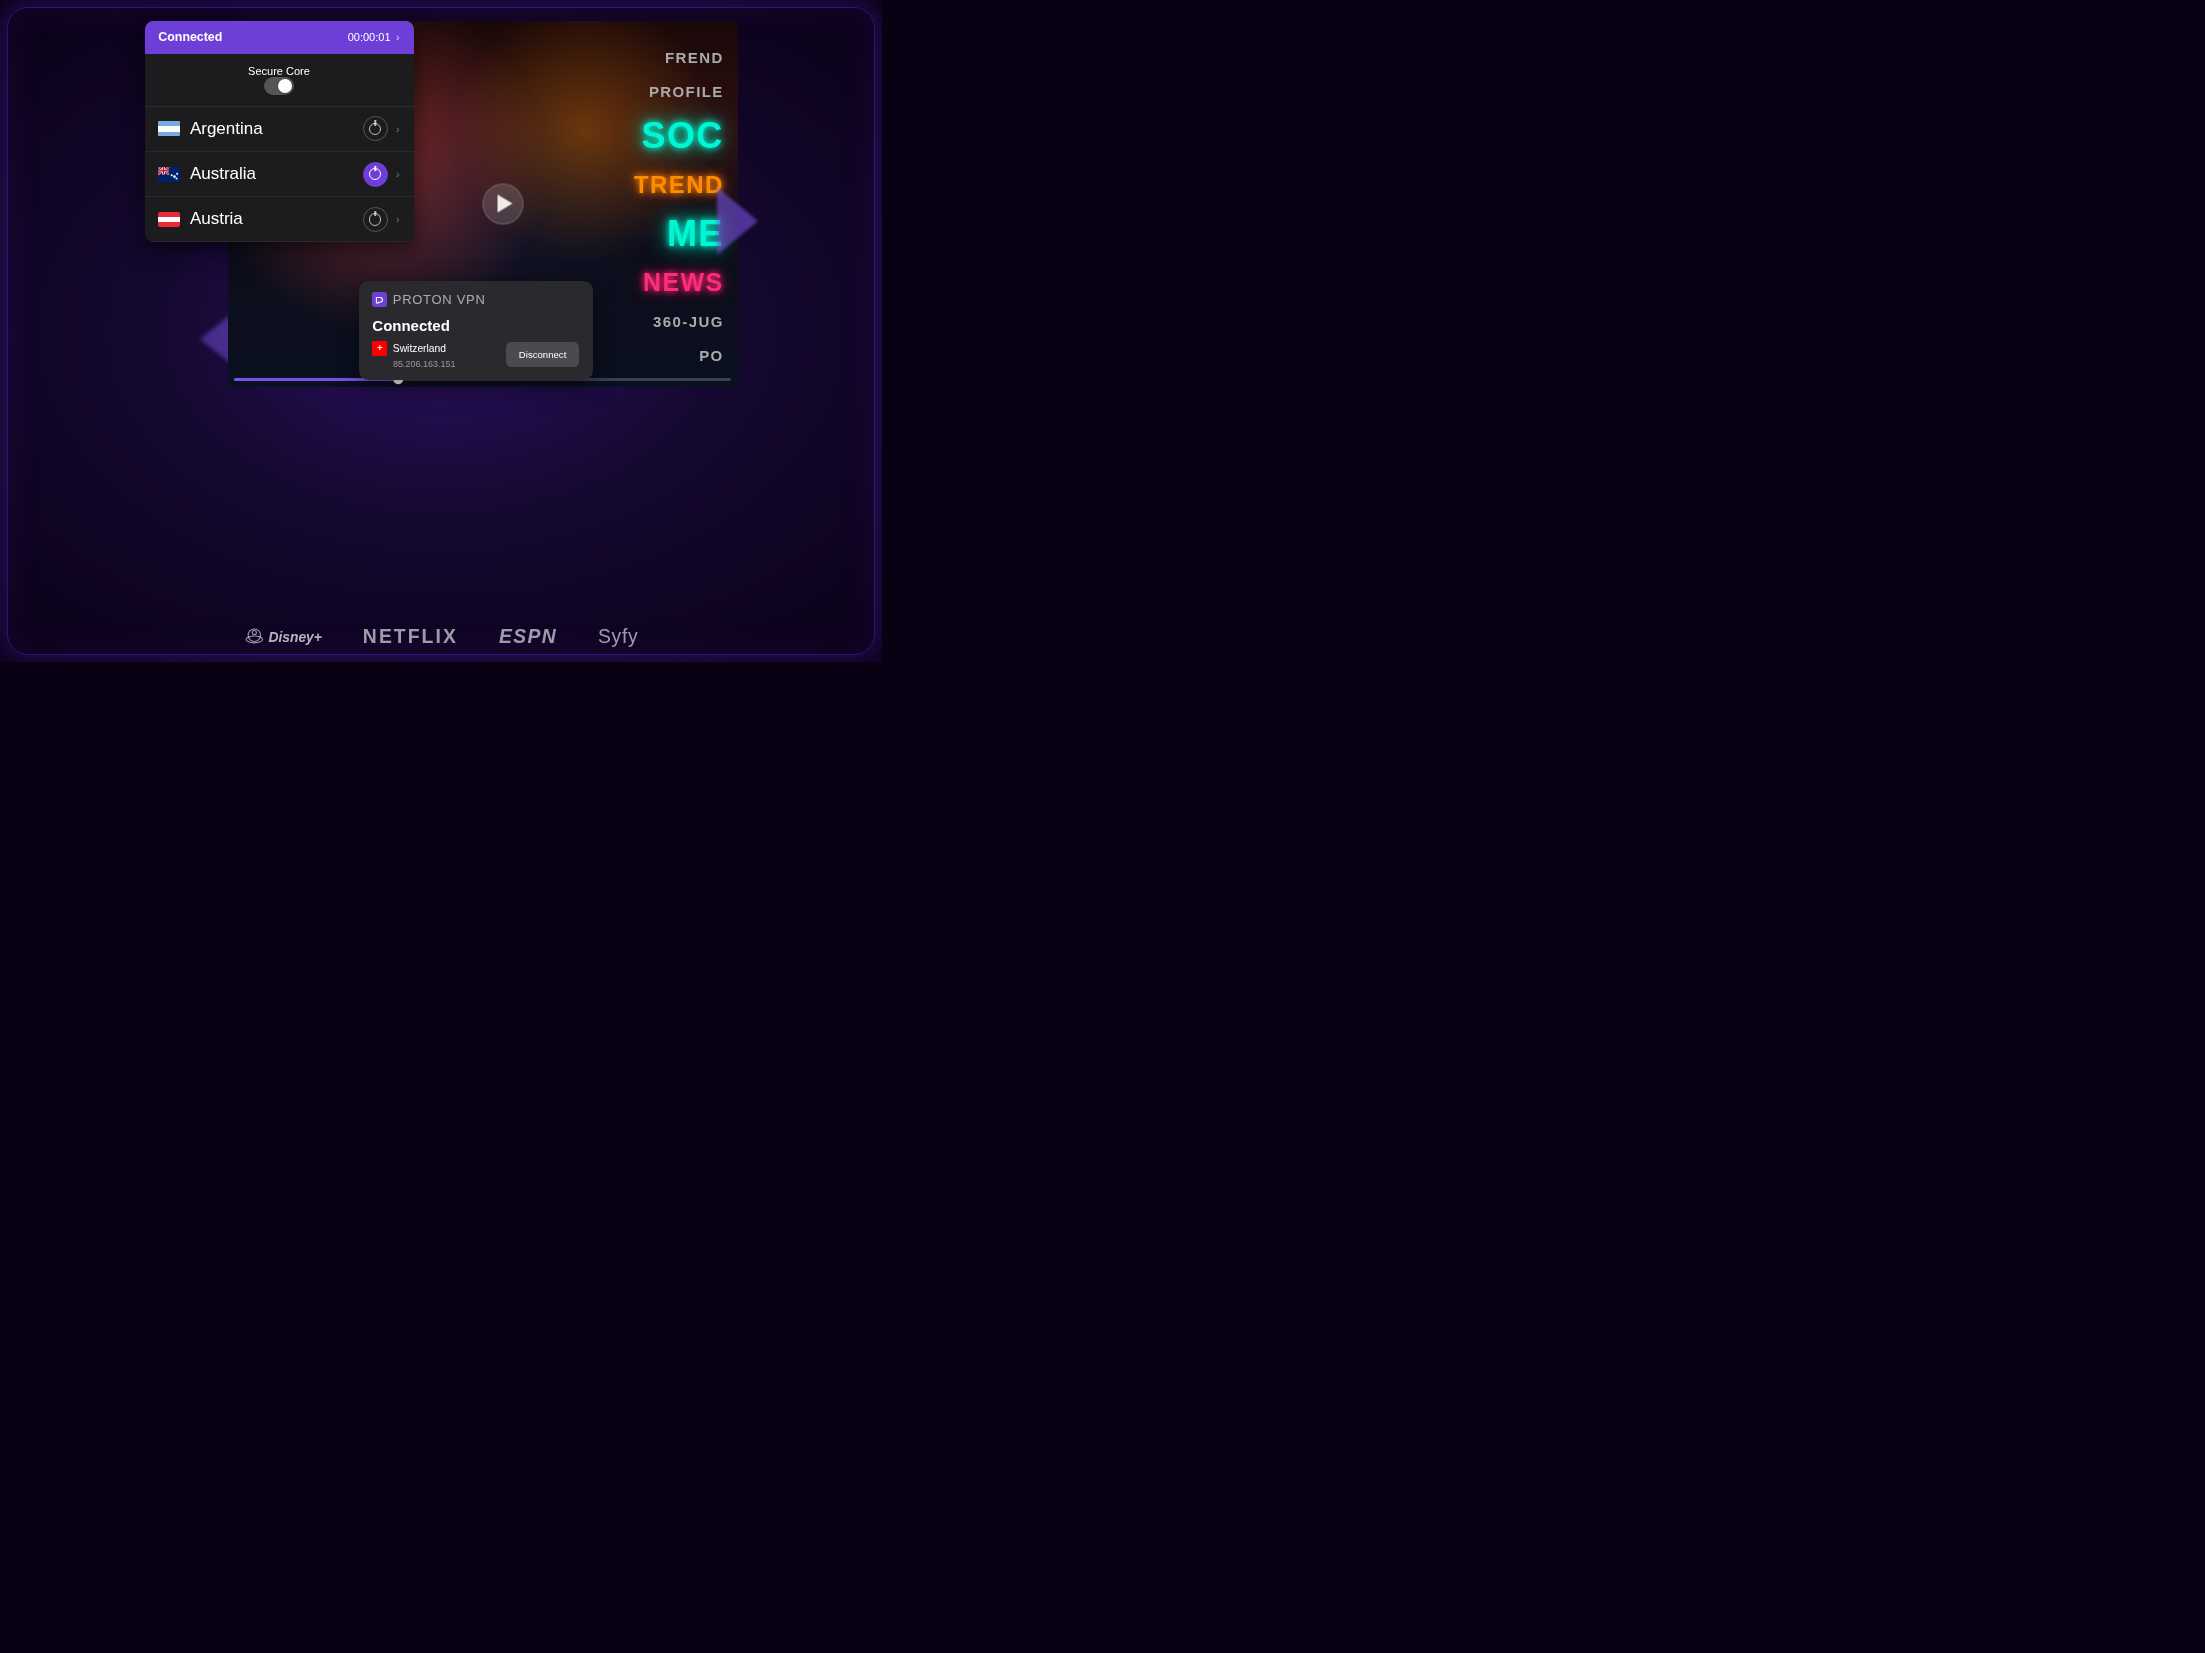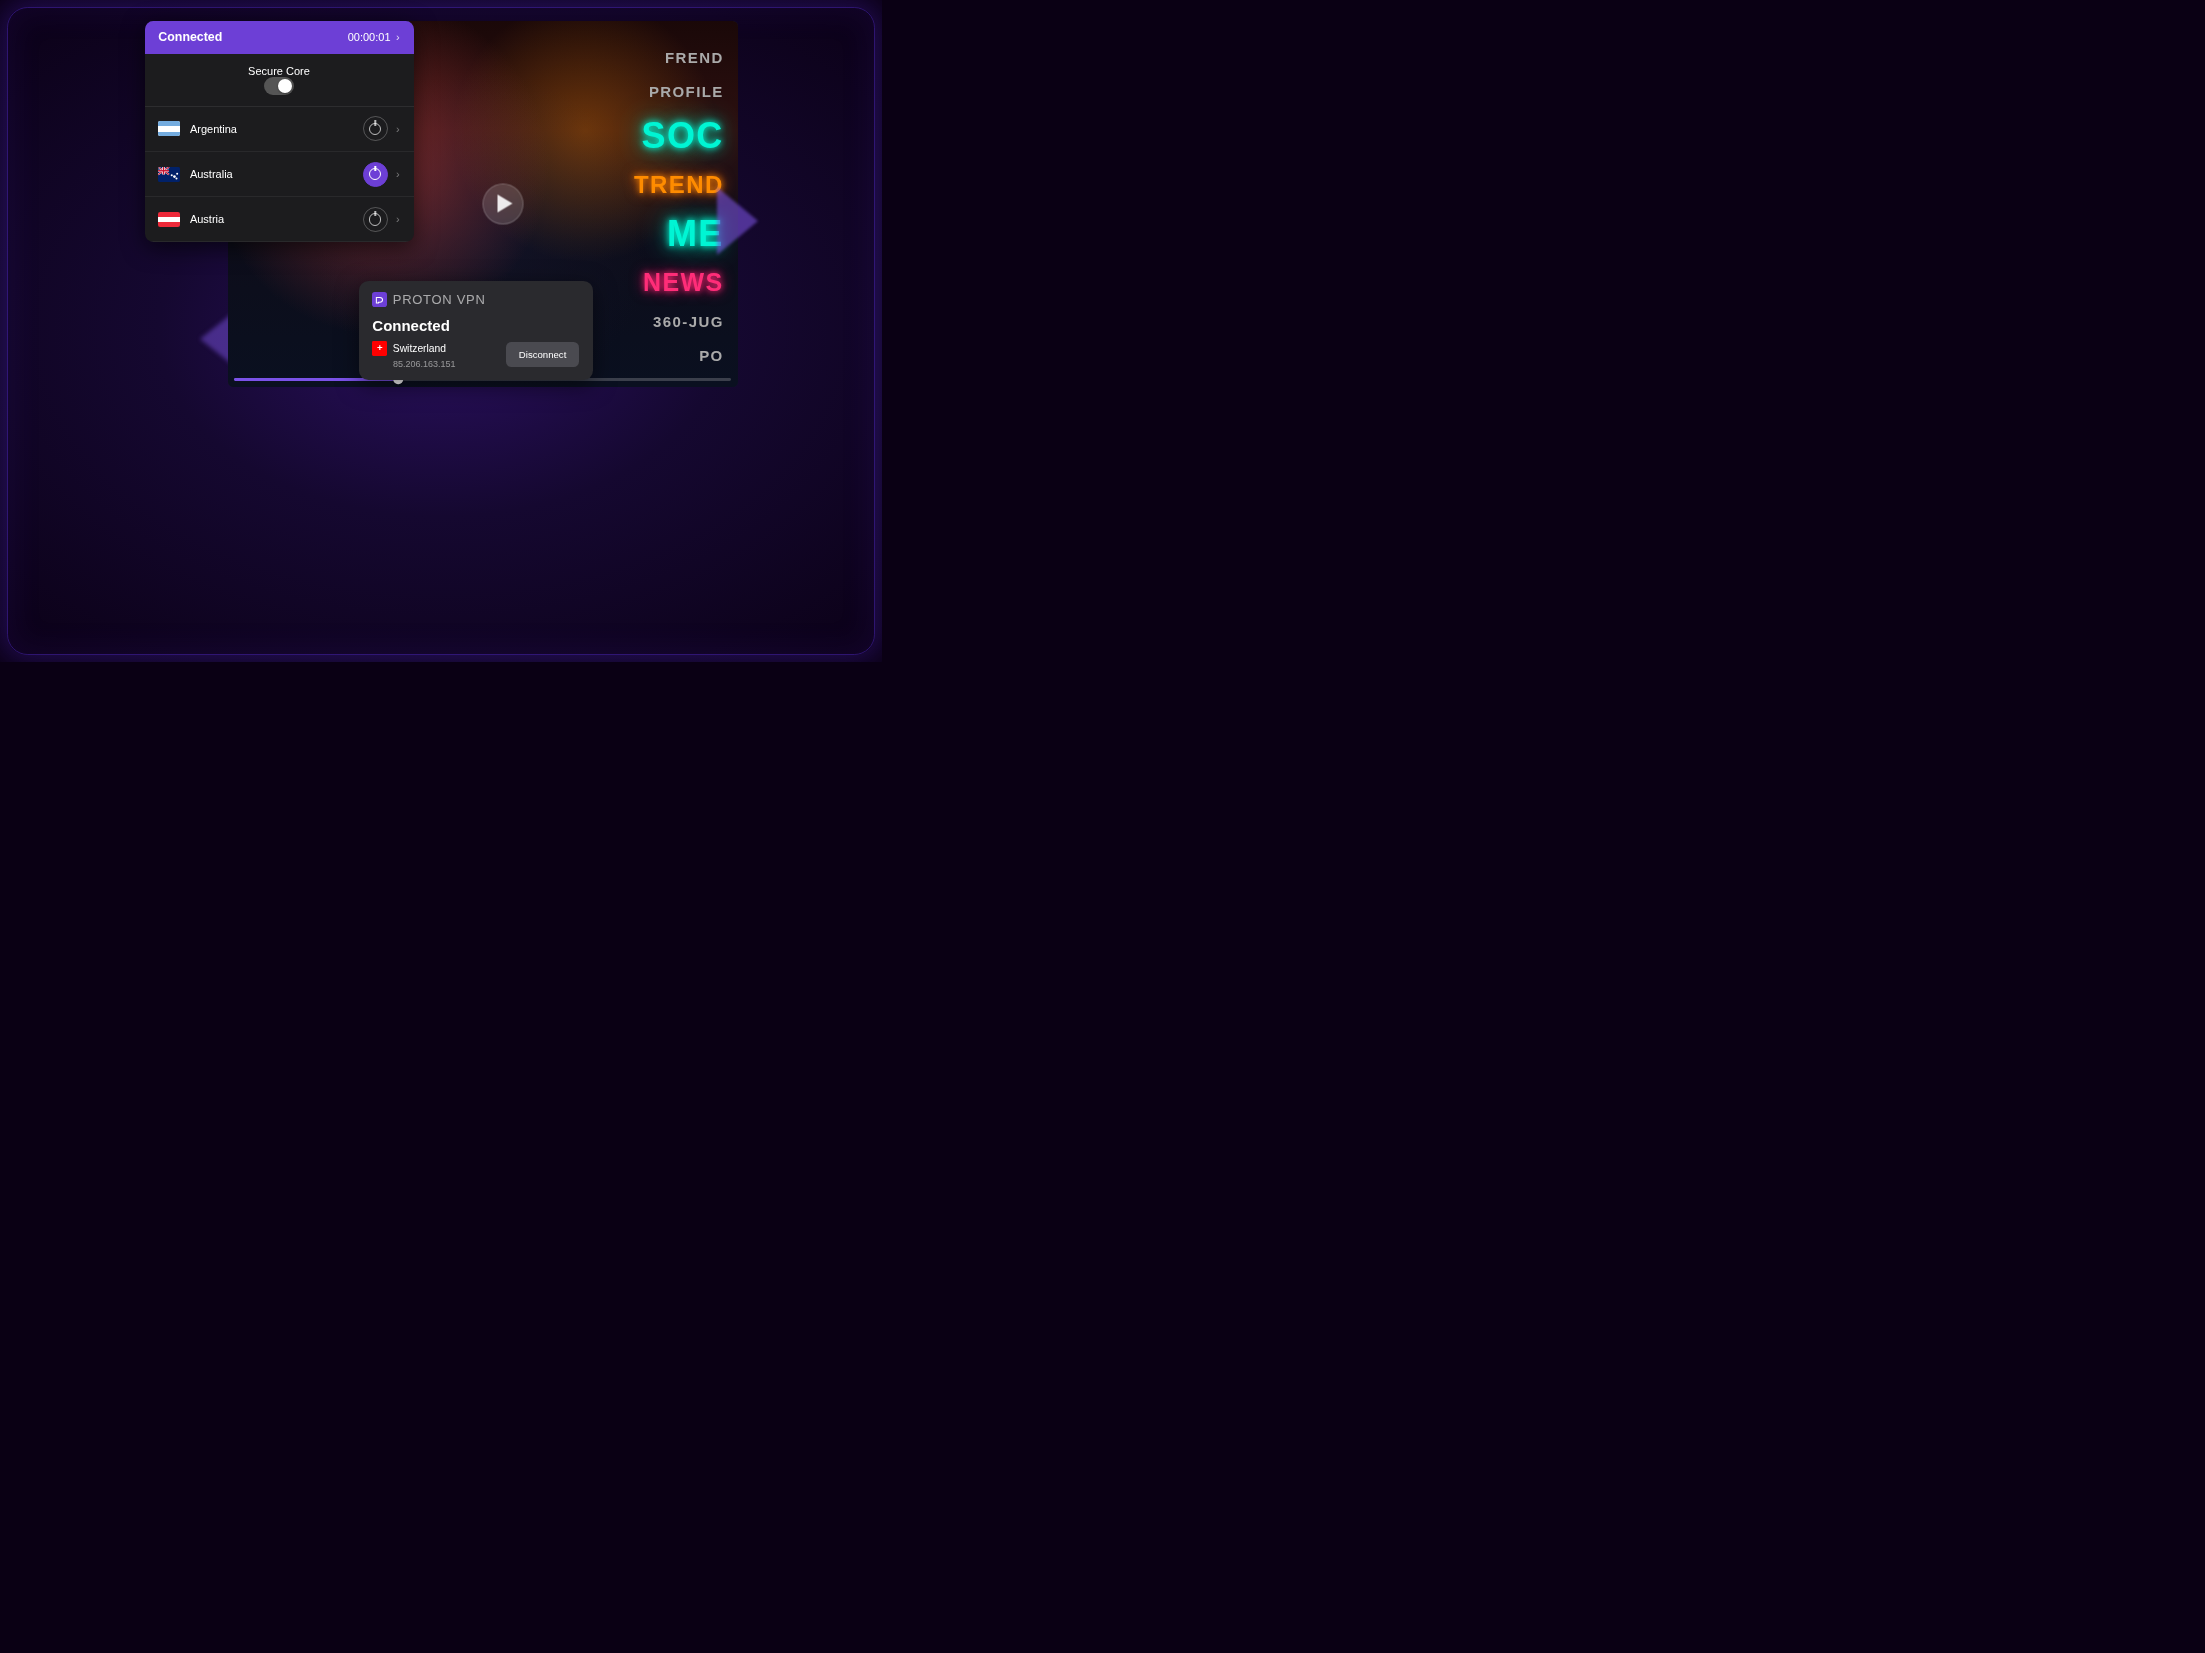--- a/index.html
+++ b/index.html
@@ -341,21 +341,21 @@
       flex: 1;
       background: white;
     }
     .flag-at-red2 {
       flex: 1;
       background: #ED2939;
     }
 
     .country-name {
       color: white;
-      font-size: 11px;
+      font-size: 17px;
       flex: 1;
     }
 
     .power-btn {
       width: 25px;
       height: 25px;
       border-radius: 50%;
       border: 1.4px solid rgba(255,255,255,0.25);
       display: flex;
       align-items: center;
@@ -682,15 +682,28 @@
             <span class="notif-country-name">Switzerland</span>
           </div>
           <div class="notif-ip">85.206.163.151</div>
         </div>
         <button class="disconnect-btn">Disconnect</button>
       </div>
     </div>
 
   </div>
 
+  <div class="streaming-logos">
+    <div class="stream-logo disney-logo">
+      <svg width="20.7" height="20.7" viewBox="0 0 30 30" style="margin-right:2.8px">
+        <circle cx="15" cy="12" r="9" fill="none" stroke="rgba(255,255,255,0.6)" stroke-width="1.5"></circle>
+        <ellipse cx="15" cy="18" rx="12" ry="5" fill="none" stroke="rgba(255,255,255,0.6)" stroke-width="1.5"></ellipse>
+        <circle cx="15" cy="8" r="3" fill="none" stroke="rgba(255,255,255,0.6)" stroke-width="1.5"></circle>
+      </svg>
+      <span style="font-style:italic;font-size:13.8px;color:rgba(255,255,255,0.7);">Disney+</span>
+    </div>
+    <div class="stream-logo netflix-logo">NETFLIX</div>
+    <div class="stream-logo espn-logo">ESPN</div>
+    <div class="stream-logo syfy-logo">Syfy</div>
+  </div>
 
 </div>
 
 
 </body></html>

